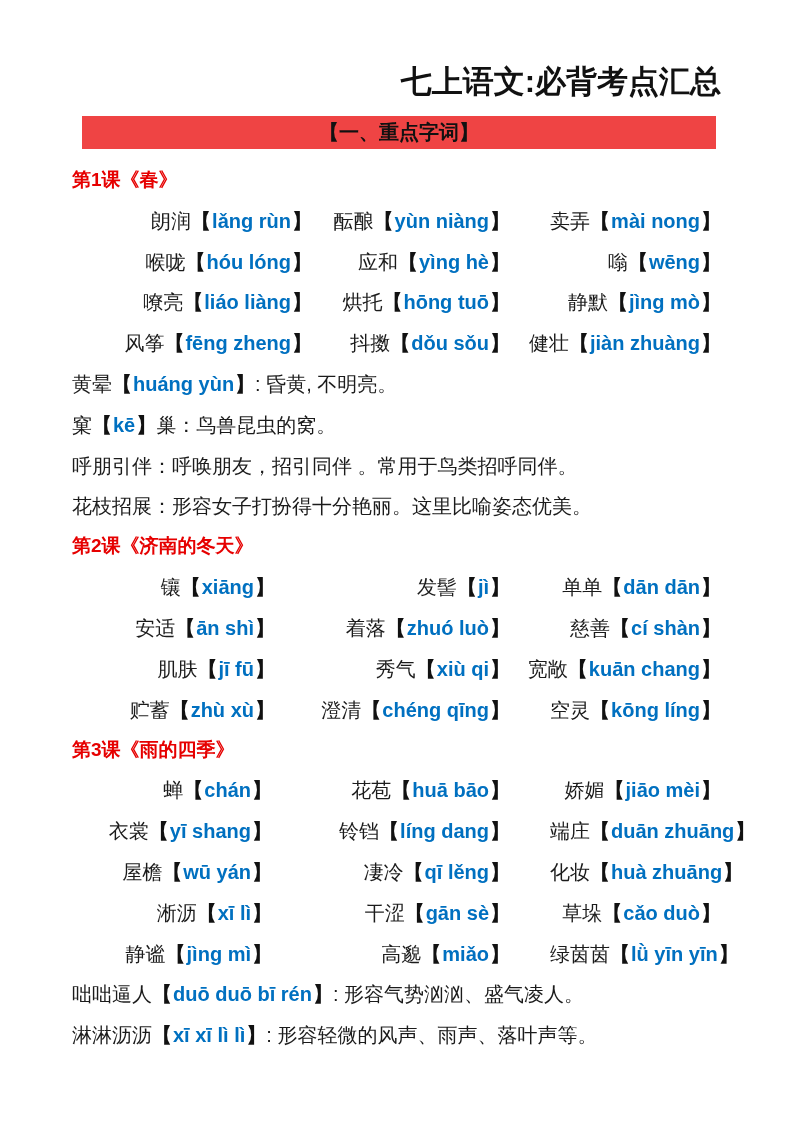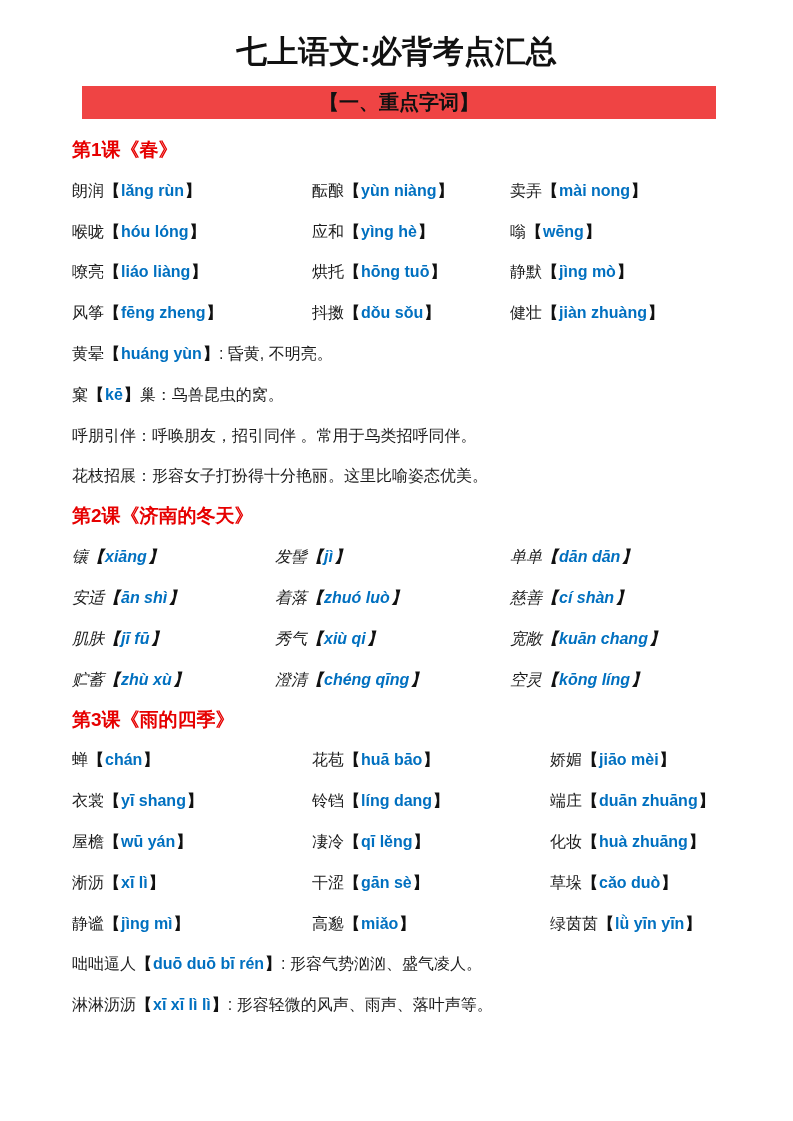--- a/index.html
+++ b/index.html
@@ -3,41 +3,41 @@
 <meta charset="utf-8">
 <style>
   html,body{margin:0;padding:0;}
   body{
     width:793px;height:1121px;background:#ffffff;
     font-family:"Liberation Sans",sans-serif;
     color:#1b1b1b;overflow:hidden;
   }
   .page{padding:0 72px;}
   .doc-title{
-    margin:0 0 16px;padding-top:34px;
-    font-size:31px;line-height:36px;text-align:center;
+    margin:0 0 16px;padding-top:64px;
+    font-size:31px;line-height:36px;text-align:right;
     font-weight:700;color:#111;
   }
   .banner{
     width:634px;height:33px;margin-left:10px;margin-bottom:16px;
     background:#ef4444;
     display:flex;align-items:center;justify-content:center;
     font-size:20px;font-weight:700;color:#111;
   }
   .sec-title{
     margin:4px 0 6px;font-size:19px;line-height:30px;
     font-weight:700;color:#e60000;
   }
   .line{
     height:40.8px;display:flex;align-items:center;
-    font-size:16px;white-space:nowrap;
+    font-size:20px;white-space:nowrap;text-align:right;
   }
   .grid{display:grid;align-items:center;}
   .g1{grid-template-columns:240px 198px 1fr;}
-  .g2{grid-template-columns:203px 235px 1fr;font-style:italic;}
+  .g2{grid-template-columns:203px 235px 1fr;}
   .g3{grid-template-columns:200px 198px 1fr;gap:40px;}
   .entry{white-space:nowrap;}
   .word{font-weight:500;color:#1b1b1b;}
   .bk{font-weight:700;color:#111;}
   .py{color:#0070c0;font-weight:700;padding:0 1px;}
   .after{font-weight:500;color:#1b1b1b;}
 </style>
 </head>
 <body>
 

